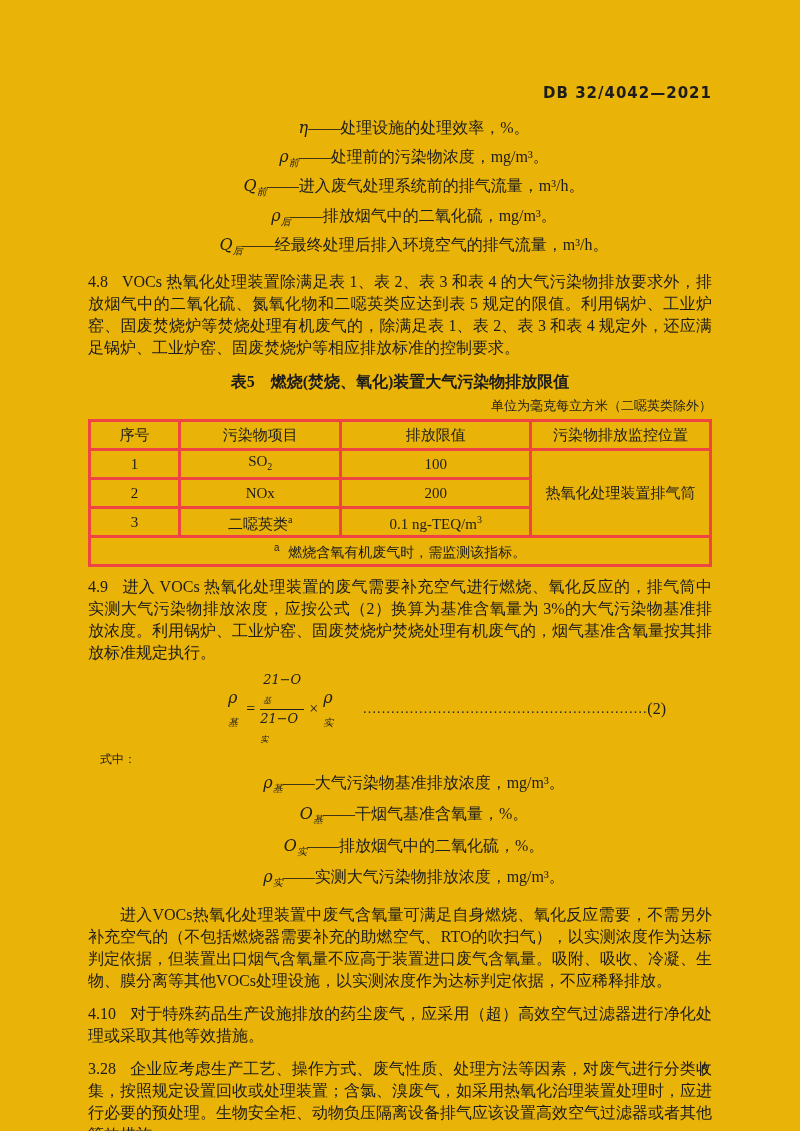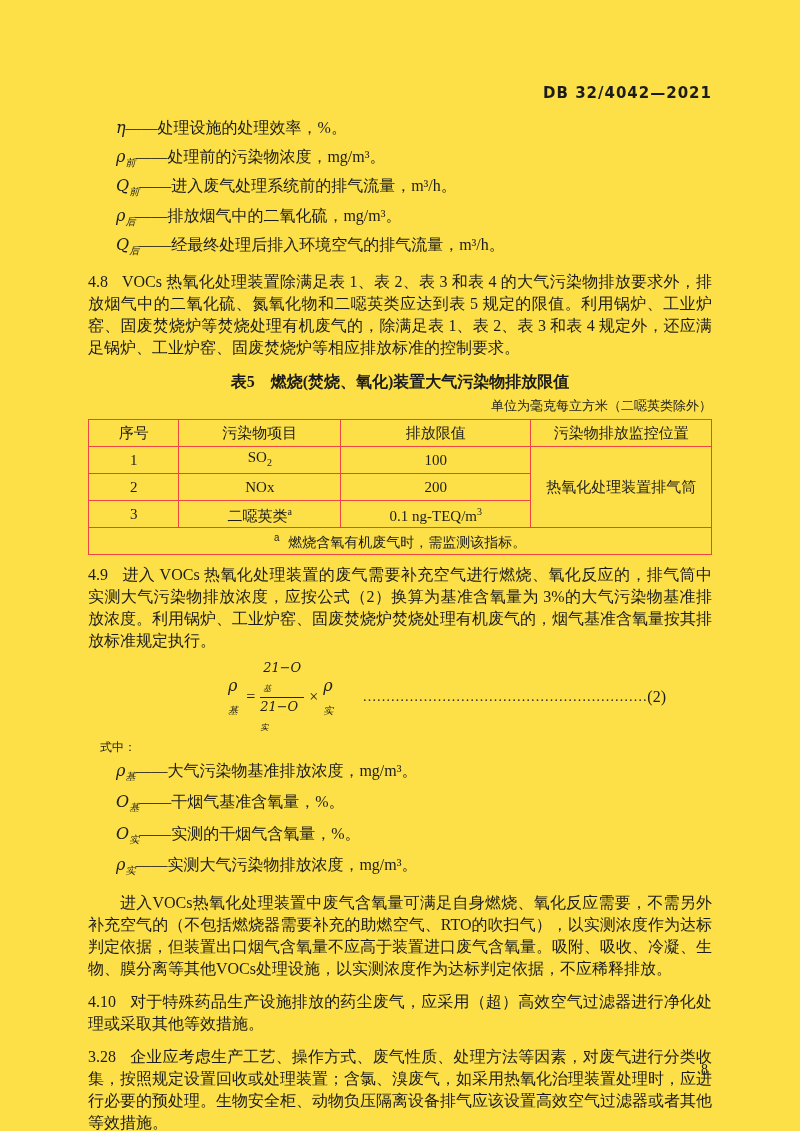--- a/index.html
+++ b/index.html
@@ -1,37 +1,37 @@
 <!DOCTYPE html>
 <html><head>
 <meta charset="utf-8">
 <style>
   html,body { margin:0; padding:0; background:#ffffff; }
   .page {
     position:relative;
     width:800px; height:1131px;
     margin:0 auto;
-    background:#fde047;
+    background:#eab308;
     box-sizing:border-box;
     padding:84px 88px 0 88px;
     overflow:hidden;
     font-family:"Liberation Serif","DejaVu Serif",serif;
     color:#1c1c1c;
   }
   .doc-header {
     text-align:right;
     font-family:"DejaVu Sans","Liberation Sans",sans-serif;
     font-weight:bold;
     font-size:15px;
     letter-spacing:1px;
     line-height:18px;
   }
   
   .symbol-list { margin-top:14px; padding-left:28px; }
-  .sym-line { font-size:16px; line-height:23px; white-space:nowrap; }
+  .sym-line { font-size:16px; line-height:23px; white-space:nowrap;text-align:center; }
   .sym { font-style:italic; font-family:"DejaVu Serif","Liberation Serif",serif; }
   .sym i { font-style:italic; }
   .sym sub { font-size:10px; font-style:italic; }
   .sym-desc { font-style:normal; }
   
   .para {
     margin:9px 0 0 0;
     font-size:16px;
     line-height:22px;
     text-align:justify;
@@ -53,21 +53,21 @@
     line-height:19px;
   }
   table.t5 {
     width:100%;
     border-collapse:collapse;
     margin-top:4px;
     font-size:15px;
     table-layout:fixed;
   }
   table.t5 th, table.t5 td {
-    border:1px solid #ef4444;
+    border:3px solid #ef4444;
     text-align:center;
     vertical-align:middle;
     font-weight:normal;
     height:24px;
     padding:1px 4px;
     line-height:18px;
   }
   table.t5 sub { font-size:10px; }
   table.t5 sup { font-size:10px; }
   td.foot-cell { text-align:left; font-size:14px; padding-left:8px; height:23px;font-family:Liberation Mono, monospace; }
@@ -179,21 +179,21 @@
     <span class="f-times">×</span>
     <span class="sym"><i>ρ</i><sub>实</sub></span>
     <span class="f-dots">………………………………………………………………………………</span>
     <span class="f-label">(2)</span>
   </div>
 
   <div class="where-label">式中：</div>
   <div class="symbol-list where-symbols">
     <div class="sym-line"><span class="sym"><i>ρ</i><sub>基</sub></span><span class="sym-desc">——大气污染物基准排放浓度，mg/m³。</span></div>
     <div class="sym-line"><span class="sym"><i>O</i><sub>基</sub></span><span class="sym-desc">——干烟气基准含氧量，%。</span></div>
-    <div class="sym-line"><span class="sym"><i>O</i><sub>实</sub></span><span class="sym-desc">——实测的干烟气含氧量，%。</span></div>
+    <div class="sym-line"><span class="sym"><i>O</i><sub>实</sub></span><span class="sym-desc">——排放烟气中的二氧化硫，%。</span></div>
     <div class="sym-line"><span class="sym"><i>ρ</i><sub>实</sub></span><span class="sym-desc">——实测大气污染物排放浓度，mg/m³。</span></div>
   </div>
 
   <p class="para indent">进入VOCs热氧化处理装置中废气含氧量可满足自身燃烧、氧化反应需要，不需另外补充空气的（不包括燃烧器需要补充的助燃空气、RTO的吹扫气），以实测浓度作为达标判定依据，但装置出口烟气含氧量不应高于装置进口废气含氧量。吸附、吸收、冷凝、生物、膜分离等其他VOCs处理设施，以实测浓度作为达标判定依据，不应稀释排放。</p>
 
   <p class="para" style="margin-top:11px"><span class="sec-num">4.10</span><span>对于特殊药品生产设施排放的药尘废气，应采用（超）高效空气过滤器进行净化处理或采取其他等效措施。</span></p>
 
   <p class="para" style="margin-top:11px"><span class="sec-num">3.28</span><span>企业应考虑生产工艺、操作方式、废气性质、处理方法等因素，对废气进行分类收集，按照规定设置回收或处理装置；含氯、溴废气，如采用热氧化治理装置处理时，应进行必要的预处理。生物安全柜、动物负压隔离设备排气应该设置高效空气过滤器或者其他等效措施。</span></p>
 
   <div class="page-number">8</div>

